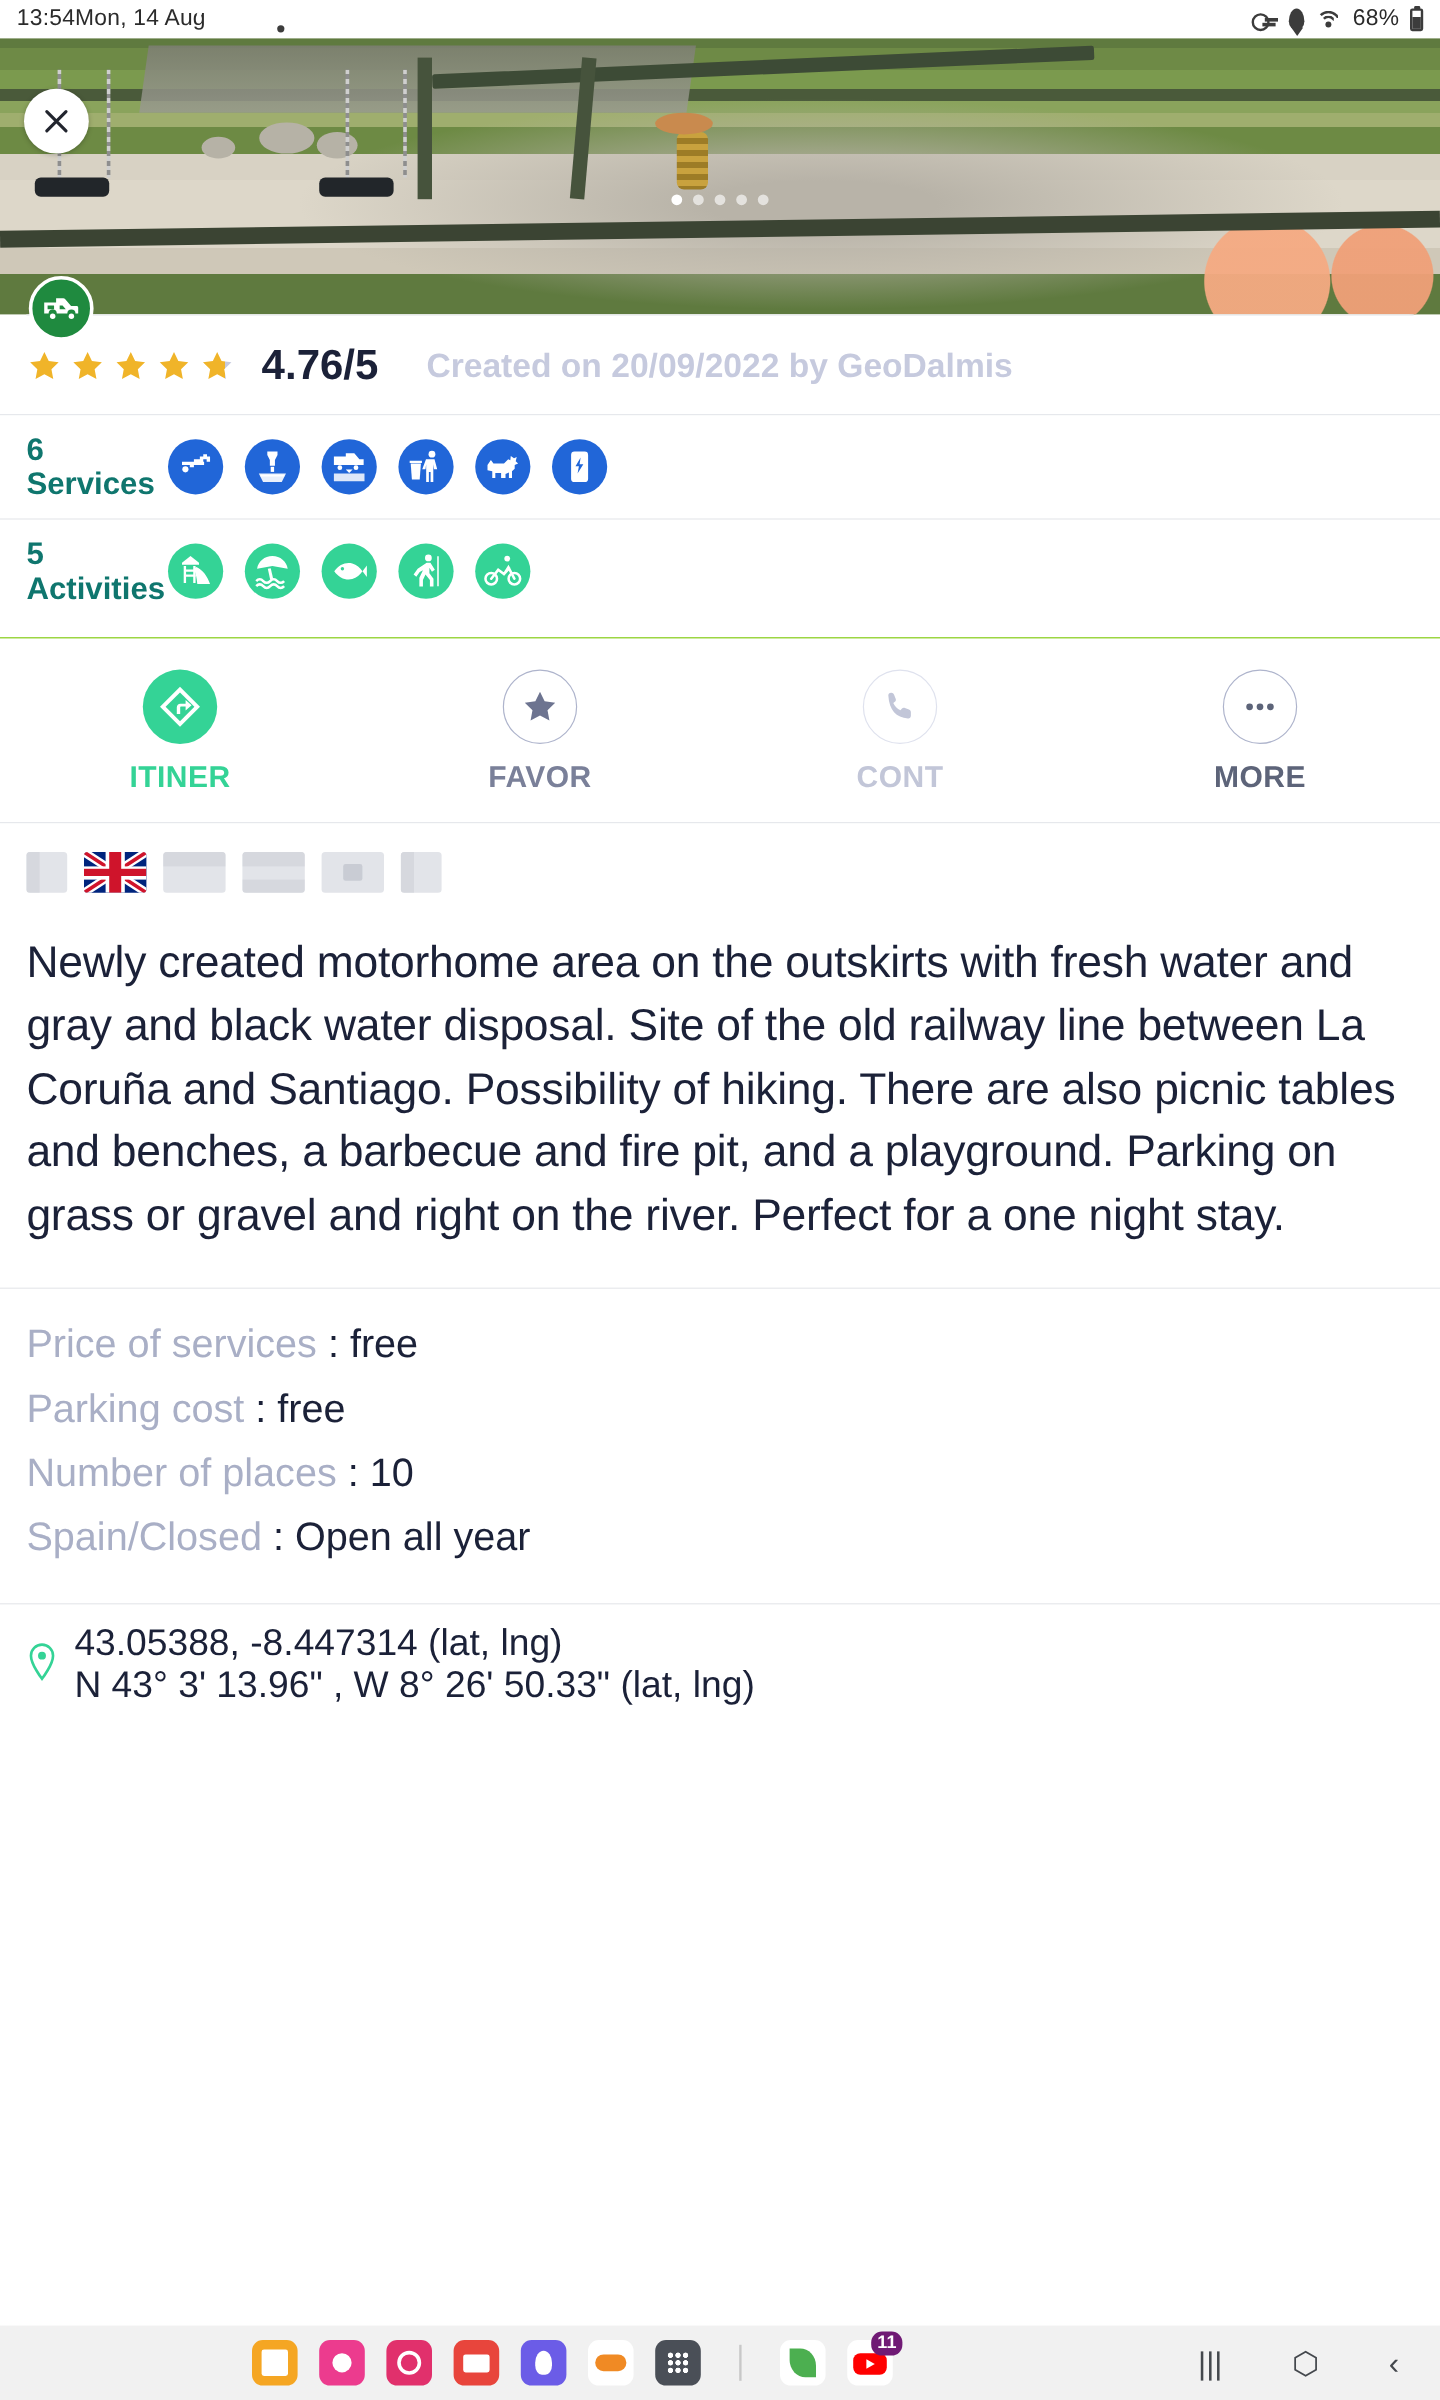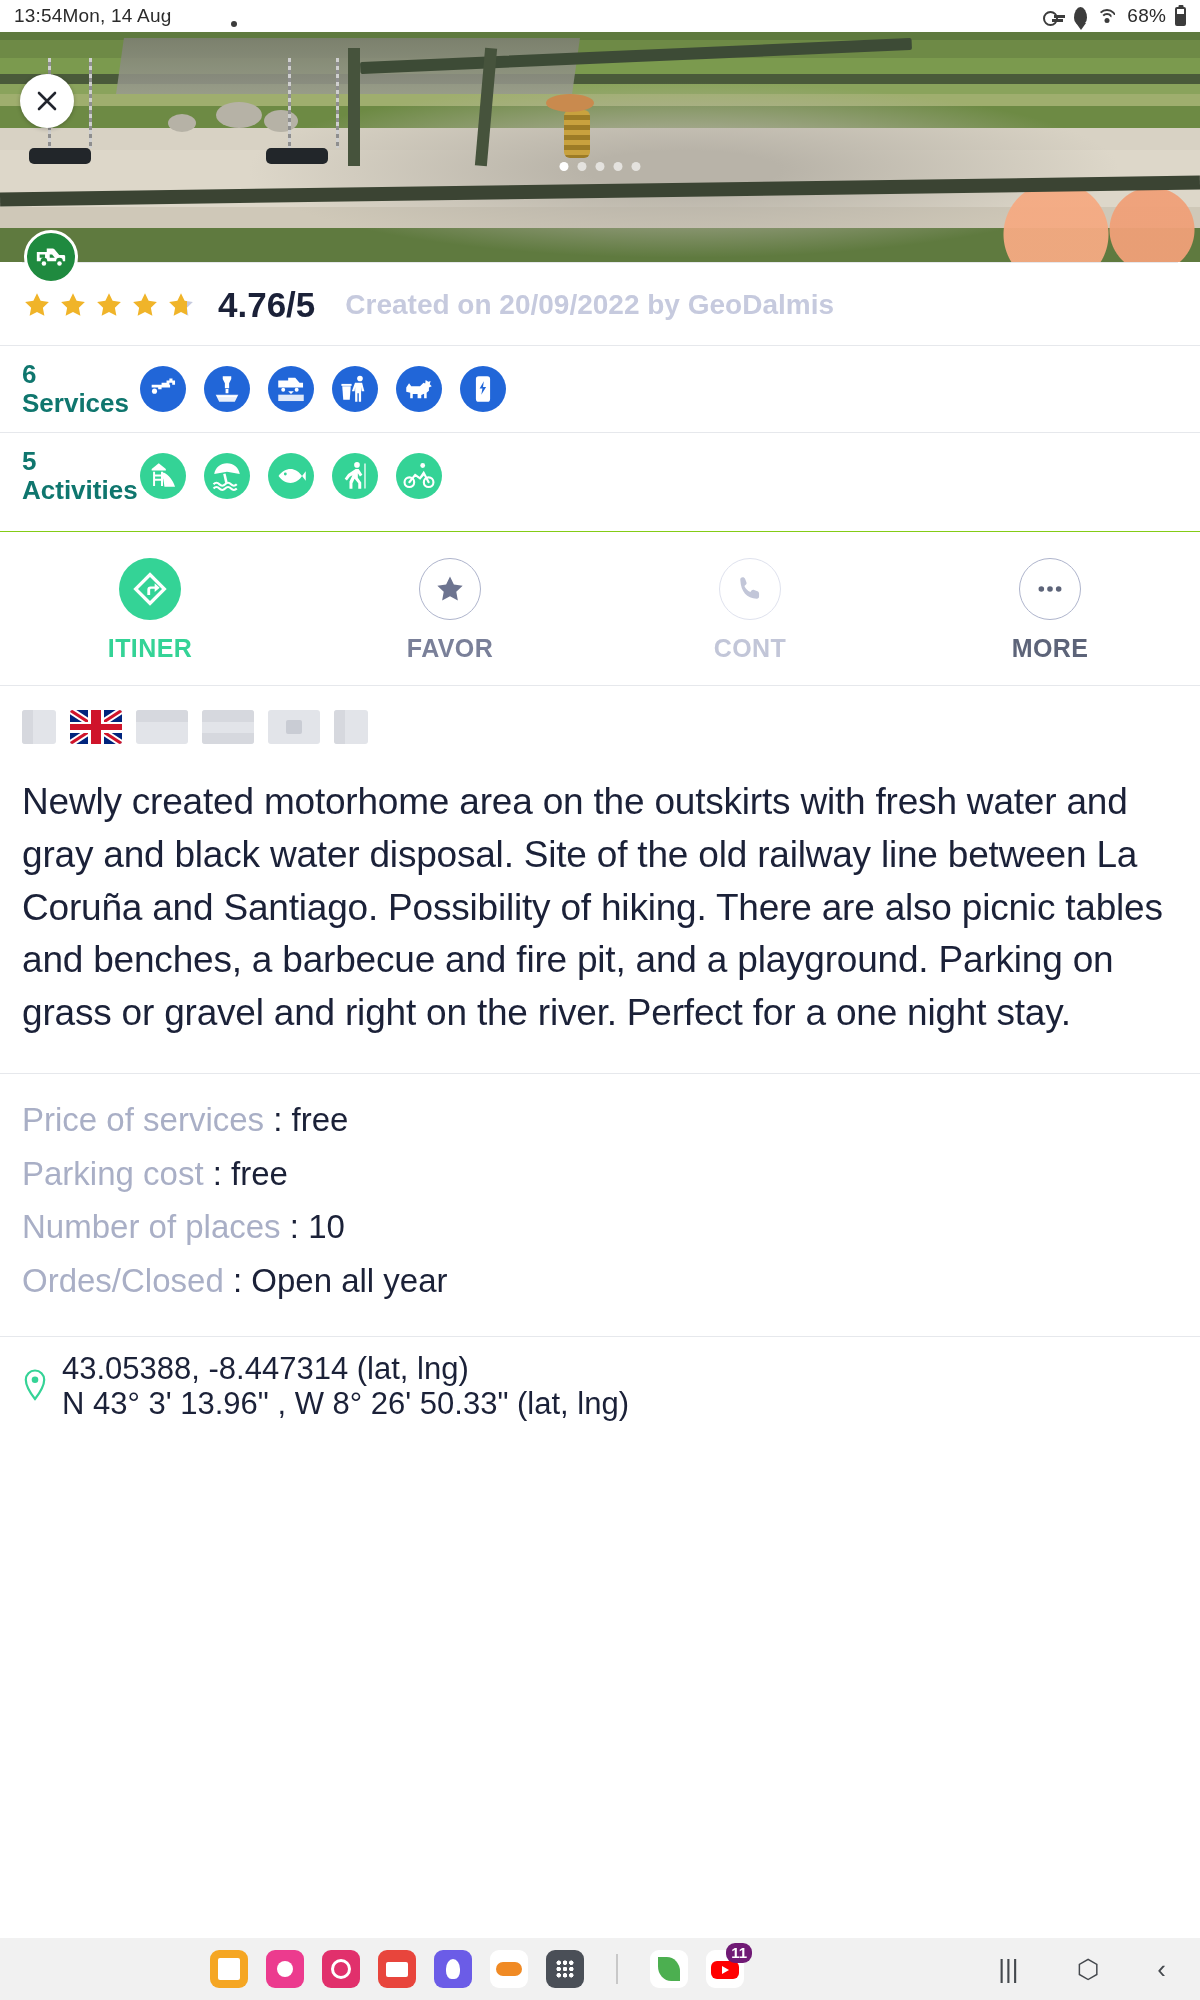--- a/index.html
+++ b/index.html
@@ -218,21 +218,21 @@
   .hr { height: 1px; background: #e6e8ec; margin: 26px 22px 0 22px; }
 
   .rate-row {
     display: flex; align-items: center; gap: 0;
     padding: 22px 22px 20px 22px;
   }
   .stars { display: flex; gap: 6px; margin-right: 22px; }
   .star { width: 30px; height: 30px; position: relative; display: inline-block; }
   .star svg { width: 30px; height: 30px; display: block; }
   .rate-val { color: #1b2138; font-size: 35px; font-weight: bold; }
-  .rate-meta { color: #c6cade; font-size: 28px; font-weight: bold; margin-left: 30px; }
+  .rate-meta { color: #c6cade; font-size: 28px; font-weight: bold; margin-left: 40px; }
 
   .srow {
     display: flex; align-items: center;
     padding: 14px 22px 14px 22px;
     border-top: 1px solid #e6e8ec;
   }
   .srow-label {
     width: 100px; color: #0f766e; font-size: 26px; font-weight: bold;
     line-height: 1.12; flex-shrink: 0;
   }
@@ -605,21 +605,21 @@
     <div class="info-line">
       <span class="info-k">Price of services </span><span class="info-v">: free</span>
     </div>
     <div class="info-line">
       <span class="info-k">Parking cost </span><span class="info-v">: free</span>
     </div>
     <div class="info-line">
       <span class="info-k">Number of places </span><span class="info-v">: 10</span>
     </div>
     <div class="info-line">
-      <span class="info-k">Ordes/Closed </span><span class="info-v">: Open all year</span>
+      <span class="info-k">Spain/Closed </span><span class="info-v">: Open all year</span>
     </div>
   </div>
 
   <div class="coords-wrap">
     <svg class="coord-pin" viewBox="0 0 24 32">
       <path d="M12 1.5C6.9 1.5 2.8 5.6 2.8 10.7 2.8 18 12 30 12 30s9.2-12 9.2-19.3C21.2 5.6 17.1 1.5 12 1.5z" fill="none" stroke="#34d396" stroke-width="2.2"></path>
       <circle cx="12" cy="10.7" r="3.3" fill="#34d396"></circle>
     </svg>
     <div class="coord-lines">
       <div class="coord-line">43.05388, -8.447314 (lat, lng)</div>

